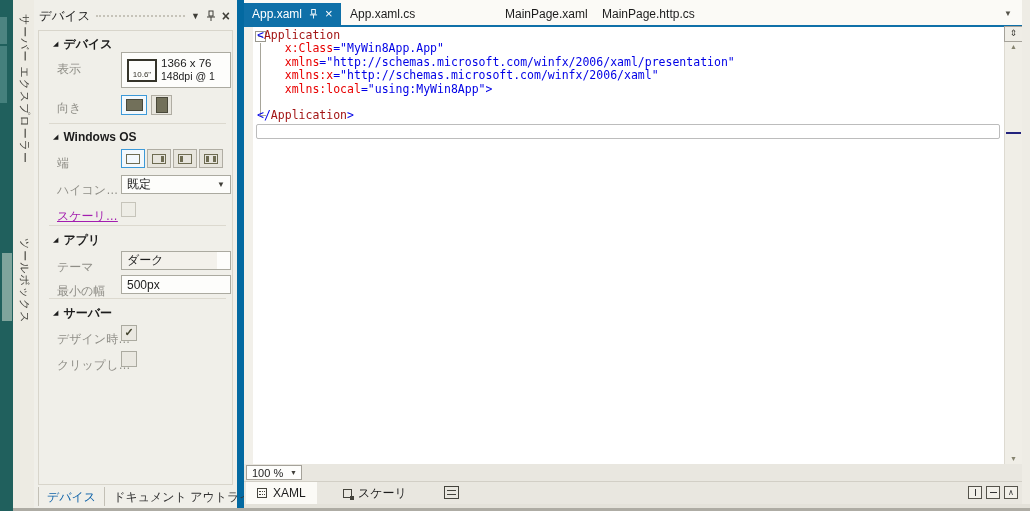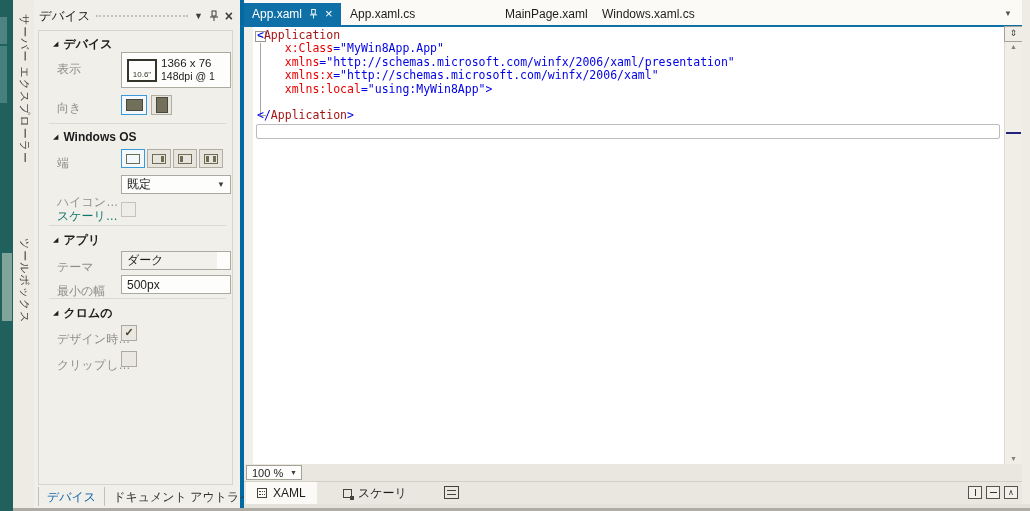--- a/index.html
+++ b/index.html
@@ -14,31 +14,31 @@
   .tb3{left:2px;top:253px;width:10px;height:68px;background:#7fa49c;}
 
   
   .vrail{position:absolute;left:13px;top:0;width:21px;height:511px;background:#edebe3;border-right:1px solid #d3d0c6;}
   .vtab{position:absolute;left:2px;width:17px;writing-mode:vertical-rl;text-orientation:sideways;
         font-size:11px;color:#45443e;letter-spacing:1px;cursor:pointer;overflow:hidden;}
   .vtab1{top:14px;height:218px;}
   .vtab2{top:238px;height:100px;}
 
   
-  .panel{position:absolute;left:34px;top:0;width:210px;height:511px;background:#f0efe9;border-right:4px solid #0369a1;box-sizing:border-box;}
+  .panel{position:absolute;left:34px;top:0;width:210px;height:511px;background:#f0efe9;border-right:7px solid #0369a1;box-sizing:border-box;}
   .panel-header{position:absolute;left:5px;top:6px;right:7px;height:20px;display:flex;align-items:center;gap:6px;}
   .panel-title{font-size:12.5px;color:#1c1c1c;white-space:nowrap;}
   .drag-dots{flex:1;height:4px;border-top:2px dotted #c6c3b9;margin-top:4px;}
   .hdr-icon{color:#3f3e38;font-size:9px;cursor:pointer;line-height:10px;}
   .hdr-close{font-size:14px;line-height:11px;font-weight:bold;}
   .panel-content{position:absolute;left:4px;top:30px;width:195px;height:455px;border:1px solid #d8d5cb;background:#f0efe9;box-sizing:border-box;}
   .group-title{position:absolute;left:14px;font-size:12px;font-weight:bold;color:#1c1c1c;white-space:nowrap;}
   .group-title .tri{font-size:7px;vertical-align:2px;margin-right:5px;font-weight:normal;}
   .prop-label{position:absolute;left:18px;font-size:12px;color:#8f8e87;white-space:nowrap;}
-  .prop-label.disabled{color:#0f766e;}
+  .prop-label.disabled{color:#a21caf;text-decoration:underline;}
   .sep{position:absolute;left:10px;right:6px;border-top:1px solid #dcd9cf;}
   .display-combo{position:absolute;left:82px;top:21px;width:110px;height:36px;background:#fdfdfb;border:1px solid #abaaa0;
                  display:flex;align-items:center;overflow:hidden;cursor:pointer;box-sizing:border-box;}
   .monitor-icon{width:30px;height:23px;border:2px solid #35342a;margin:0 4px 0 5px;display:flex;align-items:flex-end;justify-content:center;flex:none;box-sizing:border-box;}
   .monitor-size{font-size:8px;color:#35342a;line-height:10px;}
   .display-text{font-size:11.5px;color:#1c1c1c;line-height:13px;white-space:nowrap;}
   .display-dpi{font-size:10.5px;}
   .toggle-btn{position:absolute;background:#e7e5dd;border:1px solid #b0ada3;display:flex;align-items:center;justify-content:center;cursor:pointer;box-sizing:border-box;}
   .toggle-btn.selected{border:1px solid #3c99d8;background:#f3f8fc;}
   .or-land{width:15px;height:10px;background:#72705a;border:1px solid #49483a;}
@@ -181,21 +181,21 @@
         <span class="edge-icon">
             <span class="edge-bar-l"></span>
           </span>
       </div>
       <div class="toggle-btn" style="left:160px;top:118px;width:24px;height:19px;">
         <span class="edge-icon">
             <span class="edge-bar-l"></span>
             <span class="edge-bar-r"></span>
           </span>
       </div>
-      <div class="prop-label" style="top:151px;margin-top:12px;">ハイコン…</div>
+      <div class="prop-label" style="top:151px;">ハイコン…</div>
       <div class="combo" style="top:144px;">
         <span>既定</span>
         <span class="caret">▼</span>
       </div>
       <div class="prop-label disabled" style="top:177px;">スケーリ…</div>
       <div class="checkbox disabled" style="top:171px;"></div>
 
       <div class="sep" style="top:194px;"></div>
 
       <div class="group-title" style="top:201px;">
@@ -206,21 +206,21 @@
         <span>ダーク</span>
       </div>
       <div class="prop-label" style="top:252px;">最小の幅</div>
       <div class="combo" style="top:244px;">
         <span>500px</span>
       </div>
 
       <div class="sep" style="top:267px;"></div>
 
       <div class="group-title" style="top:274px;">
-        <span class="tri">◢</span><span>クロムの</span>
+        <span class="tri">◢</span><span>サーバー</span>
       </div>
       <div class="prop-label" style="top:300px;">デザイン時…</div>
       <div class="checkbox big" style="top:294px;">✓</div>
       <div class="prop-label" style="top:326px;">クリップし…</div>
       <div class="checkbox big" style="top:320px;"></div>
     </div>
 
     <div class="panel-tabs">
       <div class="ptab active" style="border-left:1px solid #c3c0b6;">デバイス</div>
       <div class="ptab">ドキュメント アウトライン</div>
@@ -235,21 +235,21 @@
           <svg width="9" height="12" viewBox="0 0 10 12">
               <rect x="3" y="1" width="4" height="5" fill="none" stroke="#fff"></rect>
               <line x1="1" y1="7" x2="9" y2="7" stroke="#fff"></line>
               <line x1="5" y1="7" x2="5" y2="11" stroke="#fff"></line>
             </svg>
         </span>
         <span class="tab-close">×</span>
       </div>
       <div class="doc-tab" style="left:106px;">App.xaml.cs</div>
       <div class="doc-tab" style="left:223px;margin-left:38px;">MainPage.xaml</div>
-      <div class="doc-tab" style="left:358px;">Windows.xaml.cs</div>
+      <div class="doc-tab" style="left:358px;">MainPage.http.cs</div>
       <div class="doc-caret">▼</div>
     </div>
     <div class="accent-bar"></div>
 
     <div class="code-region">
       <div class="indicator-margin"></div>
       <div class="fold-box">−</div>
       <div class="fold-guide"></div>
       <div class="fold-corner"></div>
       <div class="code-lines">

